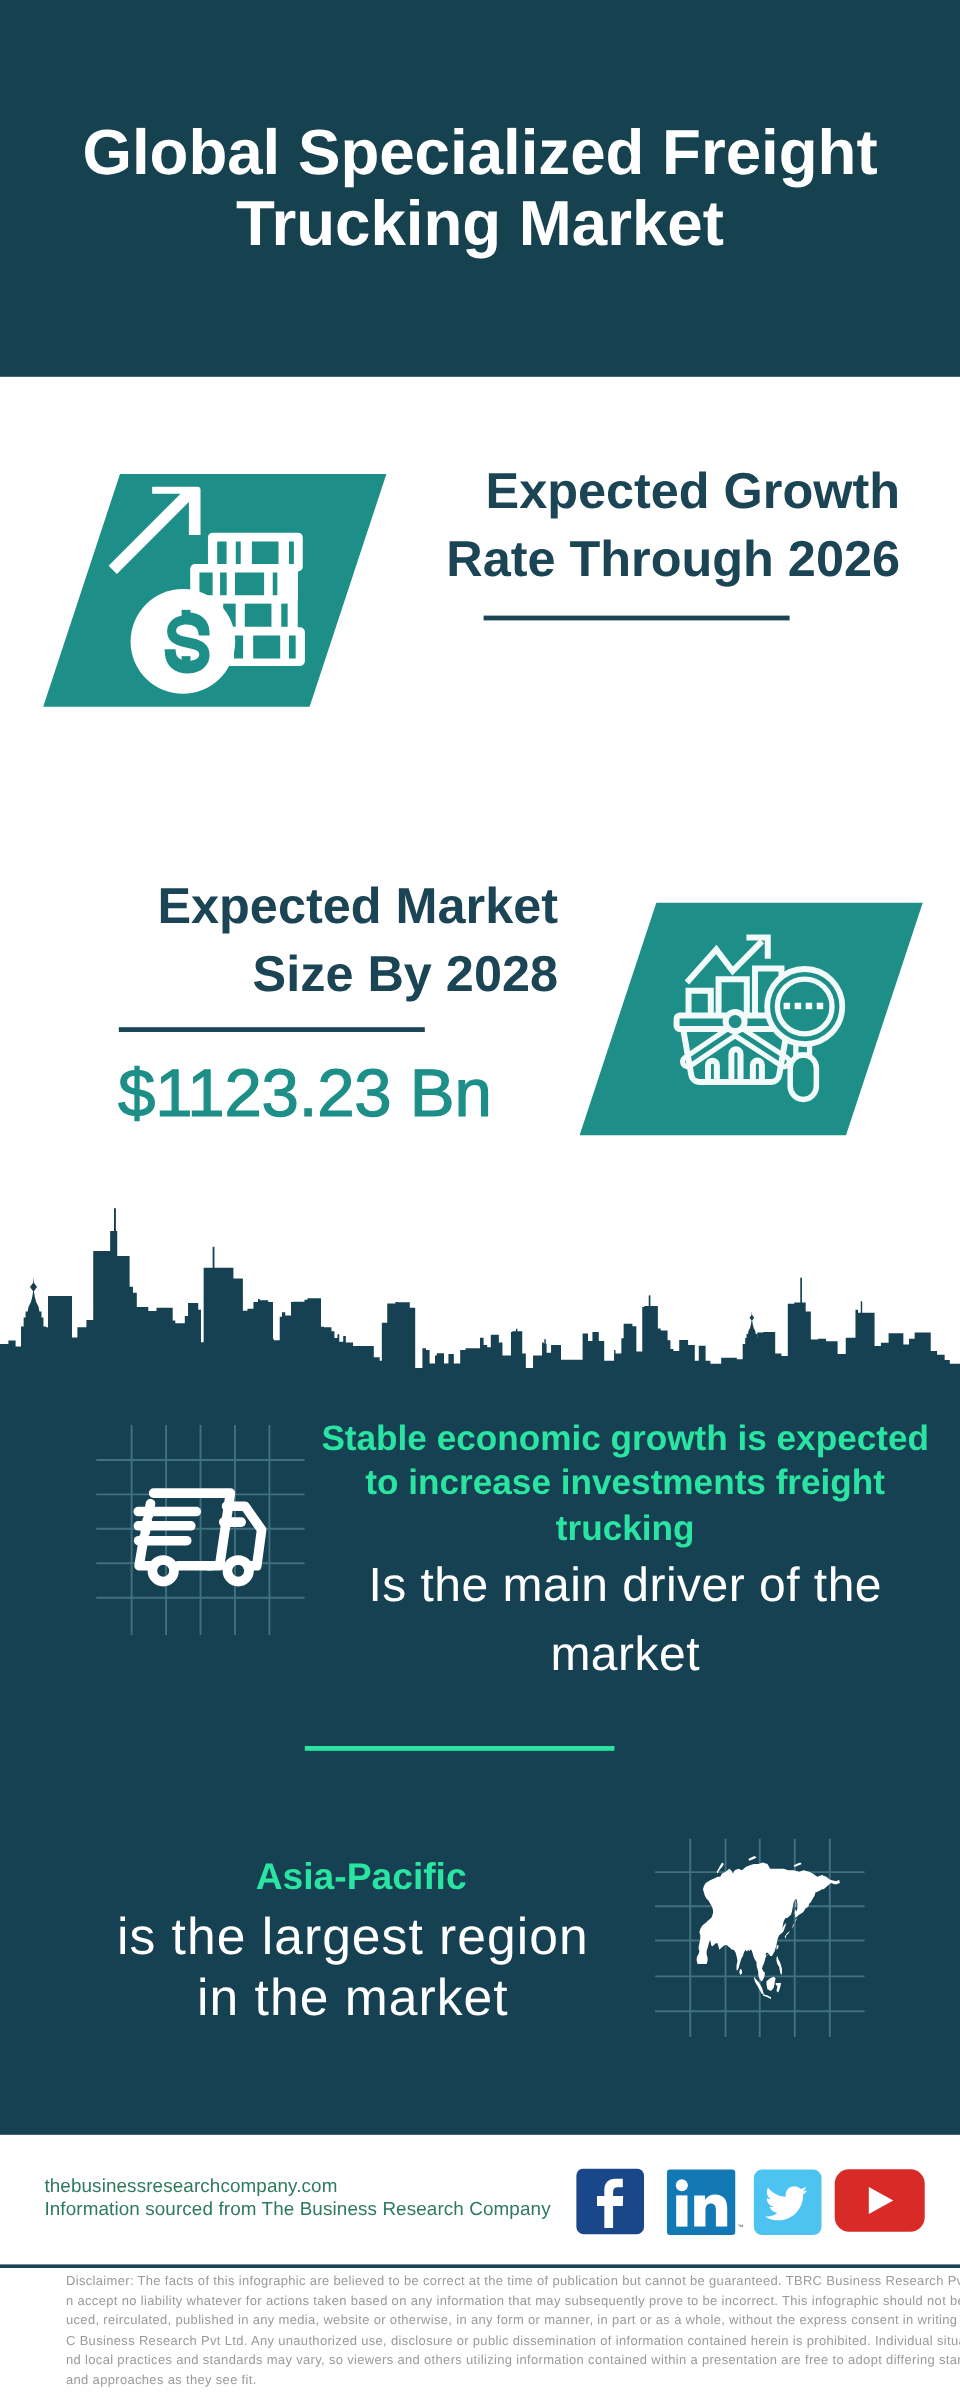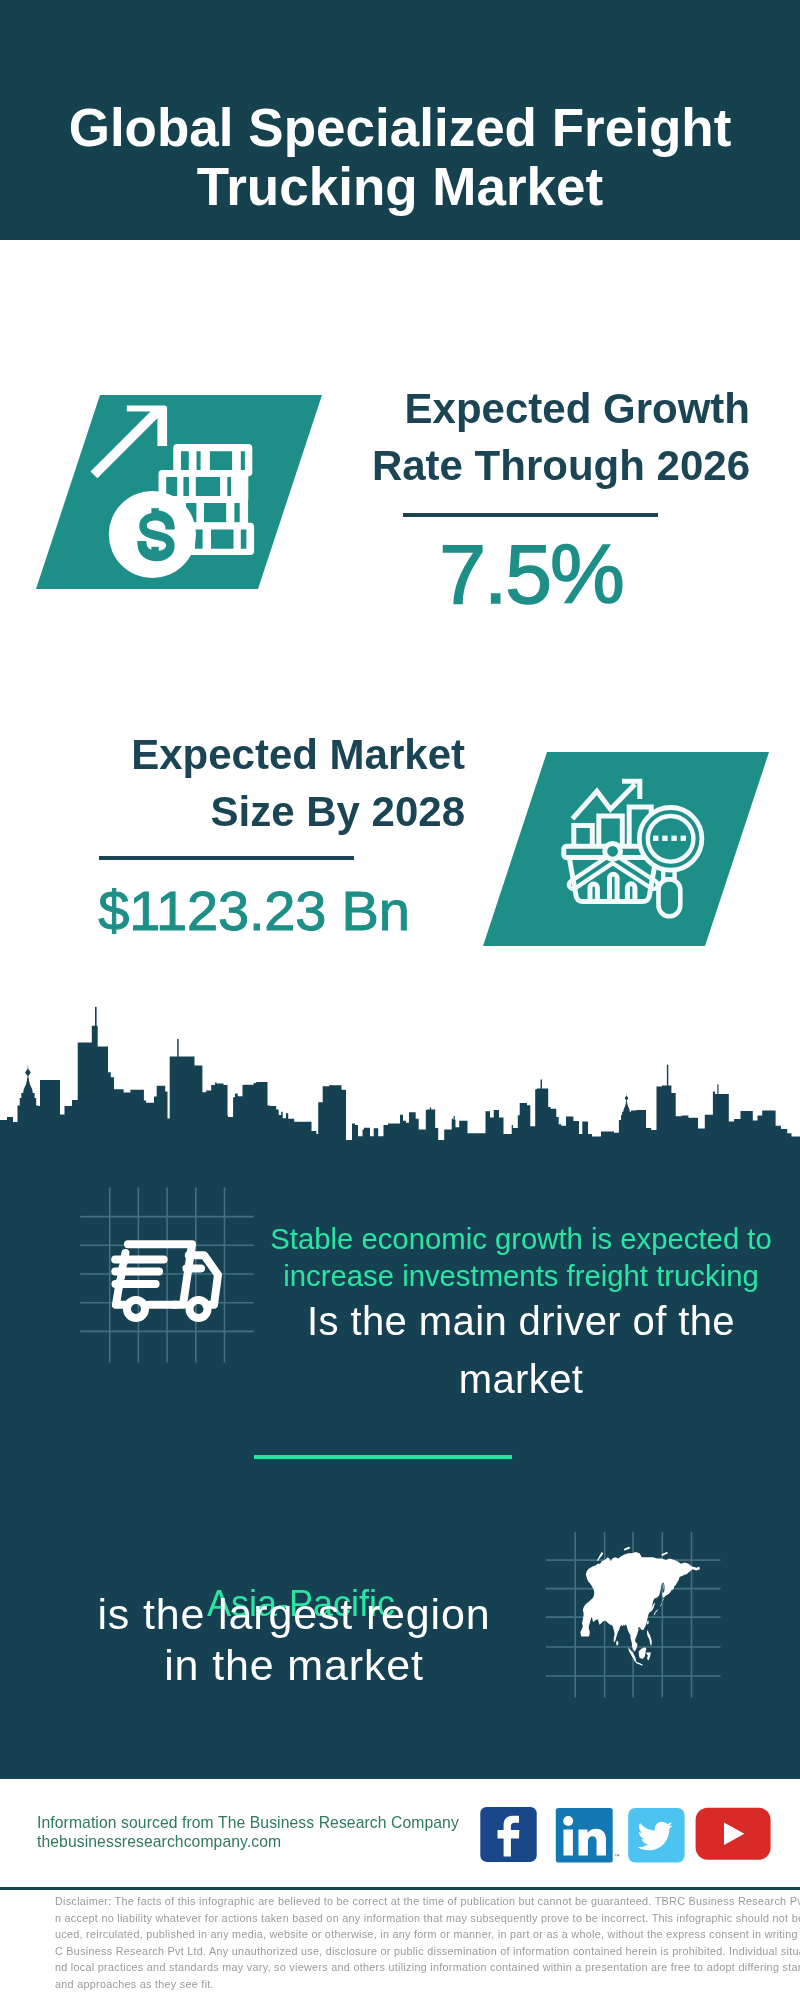--- a/index.html
+++ b/index.html
@@ -1,37 +1,37 @@
 <!DOCTYPE html>
 <html><head>
 <meta charset="utf-8">
 <style>
   html,body{margin:0;padding:0;}
   body{width:800px;height:2000px;background:#ffffff;font-family:"Liberation Sans",sans-serif;overflow:hidden;}
   .page{position:relative;width:800px;height:2000px;overflow:hidden;}
-  .header{position:absolute;left:0;top:0;width:800px;height:240px;background:#16414f;}
+  .header{position:absolute;left:0;top:0;width:800px;height:314px;background:#16414f;}
   .title{position:absolute;left:0;top:98px;width:800px;text-align:center;color:#fff;font-size:53px;font-weight:bold;line-height:59px;letter-spacing:0px;}
 
   
   .stat-label{position:absolute;color:#1b4455;font-weight:bold;font-size:42px;line-height:56.5px;text-align:right;}
   .stat-rule{position:absolute;height:4px;background:#1b4455;}
   .stat-value{position:absolute;color:#1d8f88;font-weight:normal;text-align:center;-webkit-text-stroke:1.1px #1d8f88;}
   .sv1{font-size:84px;line-height:84px;letter-spacing:-2px;-webkit-text-stroke:1.6px #1d8f88;}
   .sv2{font-size:56px;line-height:56px;letter-spacing:-0.2px;-webkit-text-stroke:1.0px #1d8f88;}
 
   .darkpanel{position:absolute;left:0;top:1140px;width:800px;height:639px;background:#164153;}
   .skyline{position:absolute;left:0;top:1000px;}
   .para{position:absolute;}
   .para svg{display:block;}
 
   
   .grid{position:absolute;}
-  .hl-green{position:absolute;color:#2ae5a1;font-weight:normal;font-size:29.3px;line-height:37.3px;text-align:center;margin-top:40px;}
+  .hl-green{position:absolute;color:#2ae5a1;font-weight:bold;font-size:29.3px;line-height:37.3px;text-align:center;}
   .hl-white{position:absolute;color:#ffffff;font-weight:normal;font-size:40px;line-height:58px;text-align:center;letter-spacing:0.4px;}
-  .hl-green-lg{font-size:36px;line-height:50px;}
+  .hl-green-lg{font-size:31px;line-height:50px;}
   .hl-white-lg{font-size:43px;line-height:51px;letter-spacing:0.85px;}
   .sep{position:absolute;height:4px;background:#2ae5a1;}
 
   
   .src{position:absolute;left:37px;top:1814px;color:#2f7a5c;font-size:15.7px;line-height:18.8px;letter-spacing:0.1px;}
   .social{position:absolute;top:1807px;}
   .footrule{position:absolute;left:0;top:1887px;width:800px;height:3px;background:#1b4455;}
   .disclaimer{position:absolute;left:7px;top:1893px;width:786px;color:#9a9a9a;font-size:10.8px;line-height:16.55px;letter-spacing:0.285px;word-break:break-all;margin-left:48px;}
 </style>
 </head>
@@ -75,21 +75,20 @@
             <rect x="151.3" y="508.4" width="9.0" height="12"></rect>
             <rect x="151.3" y="548.6" width="9.0" height="11.6"></rect>
             <path d="M155.9 513.2 c-11.0 0 -19.3 5.6 -19.3 13.8 c0 7.5 5.9 11.7 17.0 13.7 l7.5 1.4 c5.8 1.1 8.1 2.4 8.1 5.1 c0 3.2 -4.2 5.5 -11.0 5.5 c-7.1 0 -12.0 -2.7 -12.6 -6.7 l-0.5 -3.4 h-11.1 l0.4 4.5 c0.9 9.9 9.8 16.6 23.4 16.6 c12.5 0 21.9 -6.7 21.9 -16.0 c0 -7.8 -5.5 -12.4 -17.3 -14.6 l-8.4 -1.6 c-6.1 -1.2 -8.2 -2.4 -8.2 -5.0 c0 -3.1 4.0 -5.3 10.5 -5.3 c6.7 0 11.0 2.5 11.8 6.3 l0.6 3.2 h11.1 l-0.3 -4.3 c-0.7 -9.3 -9.4 -15.6 -21.6 -15.6 z"></path>
           </g>
         </g>
       </g>
     </svg>
   </div>
   <div class="stat-label" style="left:330px;top:381px;width:420px;"><span>Expected Growth Rate Through 2026</span></div>
   <div class="stat-rule" style="left:403px;top:513px;width:255px;"></div>
-  <div class="stat-value sv1" style="left:281px;top:532px;width:500px;">7.5%</div>
 
   <div class="darkpanel"></div>
   <svg class="skyline" width="800" height="150" viewBox="0 0 800 150">
     <g transform="translate(0,-1000)" fill="#164153">
       <path d="M 0 1146 L 0 1120 L 7 1120 L 7 1117 L 13 1117 L 13 1122 L 18 1122 L 18 1119 L 22 1119 L 22 1112 L 31 1112 L 31 1108 L 33 1108 L 33 1106 L 40 1106 L 40 1080 L 60 1080 L 60 1114.5 L 64.5 1114.5 L 64.5 1106 L 72 1106 L 72 1100 L 77.7 1100 L 77.7 1042.4 L 91.8 1042.4 L 91.8 1025.8 L 97.7 1025.8 L 97.7 1046.6 L 108 1046.6 L 108 1072.3 L 110.8 1072.3 L 110.8 1077.2 L 114 1077.2 L 114 1089.2 L 123.6 1089.2 L 123.6 1092.6 L 130.4 1092.6 L 130.4 1089.8 L 143.9 1089.8 L 143.9 1100.4 L 146.1 1100.4 L 146.1 1102.7 L 154 1102.7 L 154 1096.6 L 156.7 1096.6 L 156.7 1085.8 L 165.2 1085.8 L 165.2 1091.4 L 167.5 1091.4 L 167.5 1118.5 L 169.7 1118.5 L 169.7 1056.5 L 194.5 1056.5 L 194.5 1065.5 L 202.4 1065.5 L 202.4 1092.2 L 206.2 1092.2 L 206.2 1090.6 L 211.2 1090.6 L 211.2 1085 L 215 1085 L 215 1082.5 L 216.5 1082.5 L 216.5 1083.5 L 223.5 1083.5 L 223.5 1085 L 227.5 1085 L 227.5 1115.6 L 228.1 1115.6 L 228.1 1116.9 L 233.1 1116.9 L 233.1 1097.2 L 235 1097.2 L 235 1093.5 L 237.7 1093.5 L 237.7 1096.2 L 242.5 1096.2 L 242.5 1085 L 244 1085 L 244 1084.7 L 253.7 1084.7 L 253.7 1083.1 L 256.2 1083.1 L 256.2 1081.9 L 267.5 1081.9 L 267.5 1105.6 L 270 1105.6 L 270 1106 L 276.2 1106 L 276.2 1109.4 L 278.7 1109.4 L 278.7 1115 L 281.2 1115 L 281.2 1111.8 L 282.7 1111.8 L 282.7 1118.2 L 286 1118.2 L 286 1113.3 L 288.2 1113.3 L 288.2 1118.7 L 294.2 1118.7 L 294.2 1121.7 L 311.5 1121.7 L 311.5 1131 L 316.4 1131 L 316.4 1134 L 318.2 1134 L 318.2 1102.2 L 322.7 1102.2 L 322.7 1086.3 L 329.5 1086.3 L 329.5 1084.9 L 331.7 1084.9 L 331.7 1085.2 L 341.5 1085.2 L 341.5 1089.7 L 346 1089.7 L 346 1143 L 348.2 1143 L 348.2 1144.5 L 352 1144.5 L 352 1123.5 L 355 1123.5 L 355 1125 L 358 1125 L 358 1136.2 L 362.5 1136.2 L 362.5 1129.5 L 364 1129.5 L 364 1127.7 L 370 1127.7 L 370 1136.2 L 373.7 1136.2 L 373.7 1128.3 L 378.2 1128.3 L 378.2 1136.2 L 383.5 1136.2 L 383.5 1125 L 388 1125 L 388 1123.5 L 400 1123.5 L 400 1114.8 L 403 1114.8 L 403 1120.8 L 406 1120.8 L 406 1122.7 L 409 1122.7 L 409 1112.2 L 415.7 1112.2 L 415.7 1118.7 L 418.7 1118.7 L 418.7 1129.5 L 425.8 1129.5 L 425.8 1110 L 427 1110 L 427 1109.4 L 435.2 1109.4 L 435.2 1128 L 438.2 1128 L 438.2 1141.2 L 444.2 1141.2 L 444.2 1129.5 L 451.7 1129.5 L 451.7 1118.7 L 453.2 1118.7 L 453.2 1119.7 L 455.5 1119.7 L 455.5 1127.2 L 459.2 1127.2 L 459.2 1120.8 L 467.5 1120.8 L 467.5 1133.2 L 485.5 1133.2 L 485.5 1111.2 L 490 1111.2 L 490 1117.5 L 493.7 1117.5 L 493.7 1110 L 499 1110 L 499 1117.5 L 503.5 1117.5 L 503.5 1134 L 511.7 1134 L 511.7 1125 L 512.9 1125 L 512.9 1127.9 L 517.8 1127.9 L 517.8 1115.2 L 519.7 1115.2 L 519.7 1103.1 L 527 1103.1 L 527 1105.2 L 530.3 1105.2 L 530.3 1126.3 L 535.2 1126.3 L 535.2 1089.2 L 536.8 1089.2 L 536.8 1088.4 L 548.2 1088.4 L 548.2 1107.1 L 550.6 1107.1 L 550.6 1108.7 L 556.3 1108.7 L 556.3 1116.9 L 558.7 1116.9 L 558.7 1124.2 L 561.2 1124.2 L 561.2 1125.8 L 566 1125.8 L 566 1116.6 L 573.4 1116.6 L 573.4 1120.9 L 579 1120.9 L 579 1133.9 L 582.3 1133.9 L 582.3 1121.4 L 588 1121.4 L 588 1133.9 L 592 1133.9 L 592 1136.4 L 601 1136.4 L 601 1131.5 L 614 1131.5 L 614 1132.8 L 618.9 1132.8 L 618.9 1120 L 621 1120 L 626.5 1120 L 628.6 1120 L 628.6 1131.5 L 631 1131.5 L 631 1110.4 L 636 1110.4 L 636 1109.9 L 646 1109.9 L 646 1127.9 L 651.2 1127.9 L 651.2 1130 L 656.5 1130 L 656.5 1086.5 L 661.9 1086.5 L 661.9 1085.5 L 671.4 1085.5 L 671.4 1092.9 L 675.7 1092.9 L 675.7 1116.3 L 681.6 1116.3 L 681.6 1115.6 L 688.4 1115.6 L 688.4 1117.7 L 698 1117.7 L 698 1128.4 L 704.8 1128.4 L 704.8 1114.8 L 712.9 1114.8 L 712.9 1091.4 L 715 1091.4 L 715 1094 L 728.8 1094 L 728.8 1121.6 L 734.1 1121.6 L 734.1 1119 L 740.5 1119 L 740.5 1111 L 752.8 1111 L 752.8 1120.5 L 757.5 1120.5 L 757.5 1115.6 L 762.2 1115.6 L 762.2 1110.5 L 775.6 1110.5 L 775.6 1125.8 L 780.9 1125.8 L 780.9 1129 L 787.2 1129 L 787.2 1133.3 L 791.5 1133.3 L 791.5 1136.4 L 800 1136.4 L 800 1146 Z"></path>
 
       <path d="M17.5 1146 v-40.5 h2.2 v-7.5 h1.6 v-5.0 h1.8 l0.6 -3.8 q2.6 -4.4 3.2 -8.6 l0.7 -4.6 l-2.6 -3.6 l2.6 -3.4 l0.3 -4.9 l0.4 4.9 l2.5 3.4 l-2.5 3.6 l0.7 4.6 q0.6 4.2 3.2 8.6 l0.6 3.8 h1.8 v5.0 h1.6 v7.5 h2.2 v40.5 z"></path>
 
       <path d="M619.5 1146 v-26.0 h1.5 v-5.0 h1.1 v-3.3 h1.2 l0.4 -2.5 q1.7 -2.9 2.1 -5.7 l0.5 -3.0 l-1.7 -2.4 l1.7 -2.2 l0.2 -3.2 l0.3 3.2 l1.6 2.2 l-1.6 2.4 l0.5 3.0 q0.4 2.8 2.1 5.7 l0.4 2.5 h1.2 v3.3 h1.1 v5.0 h1.5 v26.0 z"></path>
 
@@ -160,22 +159,22 @@
     <g fill="#ffffff">
       <path d="M 28.3 21.9 L 30 19 L 33.3 17.5 L 36.7 14.6 L 38.3 16 L 40 19 L 41.7 16 L 45 14.6 L 48.3 16 L 51.7 13.1 L 55 11.7 L 59.2 10.2 L 63.3 10.2 L 67.5 8.8 L 71.7 10.2 L 74.2 14.6 L 77.5 14.6 L 81.7 14.6 L 86.7 14.6 L 90.8 16 L 95.8 16 L 100.8 17.5 L 105 16 L 110 17.5 L 113.3 19 L 117.5 21.9 L 121.7 20.4 L 125.8 21.9 L 129.2 24.8 L 135 26.2 L 137.5 24.8 L 138.3 27.7 L 134.2 29.2 L 130 27.7 L 126.7 30.6 L 123.3 33.5 L 121.7 33.5 L 119.2 35 L 115.8 36.5 L 115 39.4 L 113.3 42.3 L 111.7 45.2 L 110 46.7 L 109.2 49.6 L 106.7 51 L 105 54 L 103.3 55.4 L 100.8 56.9 L 99.2 58.3 L 97.5 59.8 L 96.7 55.4 L 97.5 51 L 98.3 46.7 L 97.5 42.3 L 95.8 45.2 L 95 49.6 L 94.2 54 L 93.3 56.9 L 91.7 58.3 L 90 59.8 L 88.3 59.8 L 86.7 62.7 L 85.8 67.1 L 85 71.5 L 86.7 68.5 L 88.3 65.6 L 89.2 64.2 L 88.3 67.1 L 86.7 71.5 L 85.8 72.9 L 84.2 74.4 L 82.5 75.8 L 81.7 77.3 L 80.8 80.2 L 80 84.6 L 79.2 87.5 L 78.3 90.4 L 77.5 91.9 L 76.7 93.3 L 75.8 94.8 L 74.2 94.8 L 73.3 93.3 L 71.7 93.3 L 70.8 94.8 L 70 96.2 L 69.2 99.2 L 68.3 102.1 L 67.5 103.5 L 66.7 106.5 L 67.5 107.9 L 68.3 109.4 L 69.2 109.4 L 69.2 112.3 L 68.3 115.2 L 67.5 116.7 L 66.7 118.1 L 65.8 118.1 L 65 116.7 L 64.2 115.2 L 63.3 112.3 L 63.3 109.4 L 62.5 106.5 L 61.7 103.5 L 61.7 100.6 L 60.8 99.2 L 60 97.7 L 59.2 96.2 L 58.3 93.3 L 57.5 90.4 L 56.7 89 L 55.8 89 L 55 90.4 L 54.2 89 L 53.3 90.4 L 52.5 90.4 L 51.7 89 L 50.8 90.4 L 50 91.9 L 49.2 94.8 L 48.3 96.2 L 47.5 97.7 L 46.7 100.6 L 45.8 103.5 L 45 106.5 L 44.2 107.9 L 43.3 107.9 L 43.3 103.5 L 44.2 99.2 L 43.3 94.8 L 42.5 91.9 L 40.8 89 L 39.2 89 L 37.5 87.5 L 35.8 86 L 34.2 84.6 L 32.5 84.6 L 30.8 86 L 29.2 87.5 L 27.5 89 L 26.7 86 L 25.8 83.1 L 24.2 83.1 L 22.5 84.6 L 20.8 86 L 20 84.6 L 19.2 80.2 L 18.3 81.7 L 17.5 84.6 L 16.7 87.5 L 15.8 90.4 L 15.8 93.3 L 16.7 96.2 L 16.7 99.2 L 15.8 102.1 L 14.2 102.1 L 12.5 102.1 L 10.8 102.1 L 9.2 102.1 L 7.5 102.1 L 6.7 99.2 L 6.7 96.2 L 8.3 93.3 L 9.2 90.4 L 8.3 87.5 L 9.2 83.1 L 10 78.8 L 10 75.8 L 9.2 72.9 L 10 70 L 11.7 67.1 L 13.3 65.6 L 15 64.2 L 16.7 62.7 L 18.3 61.2 L 20 59.8 L 20.8 58.3 L 21.7 55.4 L 21.7 52.5 L 20.8 49.6 L 19.2 46.7 L 17.5 43.8 L 15.8 42.3 L 14.2 39.4 L 13.3 36.5 L 12.5 33.5 L 13.3 30.6 L 15 27.7 L 17.5 26.2 L 20 24.8 L 23.3 23.3 L 25.8 21.9 L 28.3 21.9 Z M 87.5 77.3 L 89.2 74.4 L 90.8 72.9 L 92.5 71.5 L 94.2 70 L 95 67.1 L 96.7 64.2 L 97.5 61.2 L 99.2 59.8 L 100 58.3 L 100.8 56.9 L 100 58.3 L 98.3 61.2 L 96.7 64.2 L 95.8 67.1 L 94.2 70 L 92.5 71.5 L 90.8 74.4 L 89.2 75.8 L 88.3 78.8 L 87.5 77.3 Z M 98.3 54 L 99.2 51 L 99.2 46.7 L 98.3 42.3 L 97.5 43.8 L 97.5 48.1 L 97.5 52.5 L 98.3 54 Z M 101.7 56.9 L 105 54 L 108.3 51 L 110 48.1 L 109.2 49.6 L 106.7 52.5 L 103.3 55.4 L 101.7 56.9 Z M 80.8 94.8 L 81.7 97.7 L 83.3 100.6 L 84.2 103.5 L 85 106.5 L 85 110.8 L 84.2 112.3 L 83.3 109.4 L 82.5 105 L 80.8 102.1 L 80 99.2 L 80 96.2 L 80.8 94.8 Z M 59.2 113.8 L 61.7 116.7 L 64.2 119.6 L 66.7 124 L 68.3 129.8 L 66.7 129.8 L 64.2 125.4 L 61.7 121 L 60 118.1 L 59.2 113.8 Z M 67.5 129.8 L 71.7 131.2 L 75 132.7 L 75 134.2 L 71.7 132.7 L 67.5 131.2 L 67.5 129.8 Z M 70.8 118.1 L 74.2 115.2 L 77.5 113.8 L 79.2 115.2 L 78.3 119.6 L 77.5 124 L 75 126.9 L 71.7 125.4 L 70.8 121 L 70.8 118.1 Z M 79.2 119.6 L 81.7 119.6 L 84.2 119.6 L 83.3 124 L 81.7 128.3 L 80 126.9 L 80.8 122.5 L 79.2 121 L 79.2 119.6 Z M 46.7 112.3 L 48.3 110.8 L 48.3 107.9 L 46.7 106.5 L 45.8 109.4 L 46.7 112.3 Z M 80 89 L 81.7 87.5 L 81.7 84.6 L 80.8 84.6 L 80 86 L 80 89 Z M 25 17.5 L 26.7 14.6 L 28.3 11.7 L 30 8.8 L 31.7 10.2 L 30 13.1 L 27.5 16 L 25.8 19 L 25 17.5 Z M 55 7.3 L 59.2 5.8 L 61.7 4.4 L 60 2.9 L 56.7 4.4 L 54.2 5.8 L 55 7.3 Z M 85 71.5 L 85.8 68.5 L 87.5 65.6 L 88.3 64.2 L 87.5 68.5 L 86.7 71.5 L 85 72.9 L 85 71.5 Z M 70.8 94.8 L 72.5 93.3 L 72.5 91.9 L 70.8 91.9 L 70 93.3 L 70.8 94.8 Z M 96.7 13.1 L 100 11.7 L 103.3 10.2 L 101.7 8.8 L 98.3 10.2 L 95.8 11.7 L 96.7 13.1 Z"></path>
     </g>
   </svg>
 
   <div class="stat-label" style="left:45px;top:727px;width:420px;"><span>Expected Market Size By 2028</span></div>
   <div class="stat-rule" style="left:99px;top:856px;width:255px;"></div>
   <div class="stat-value sv2" style="left:4px;top:883px;width:500px;">$1123.23 Bn</div>
 
   <div class="src">
+    <div>thebusinessresearchcompany.com</div>
     <div>Information sourced from The Business Research Company</div>
-    <div>thebusinessresearchcompany.com</div>
   </div>
   <svg class="social" style="left:480px;" width="292" height="56" viewBox="0 0 292 56">
     <g>
       <rect x="0.3" y="0" width="56.4" height="54.9" rx="6.2" fill="#19478a"></rect>
       <path d="M39.0 8.7 v7.0 h-4.3 c-2.6 0 -3.8 1.3 -3.8 3.9 v3.3 h8.4 l-0.3 8.5 h-8.1 v18.2 h-7.3 v-18.2 h-6.1 v-8.5 h6.1 v-5.0 c0 -5.5 3.3 -9.2 9.1 -9.2 z" fill="#ffffff"></path>
     </g>
     <g>
       <rect x="75.8" y="1.0" width="56.9" height="54.6" rx="2.5" fill="#1379b5"></rect>
       <circle cx="88.2" cy="14.0" r="5.0" fill="#ffffff"></circle>
       <rect x="83.5" y="22.5" width="9.4" height="26.0" fill="#ffffff"></rect>

